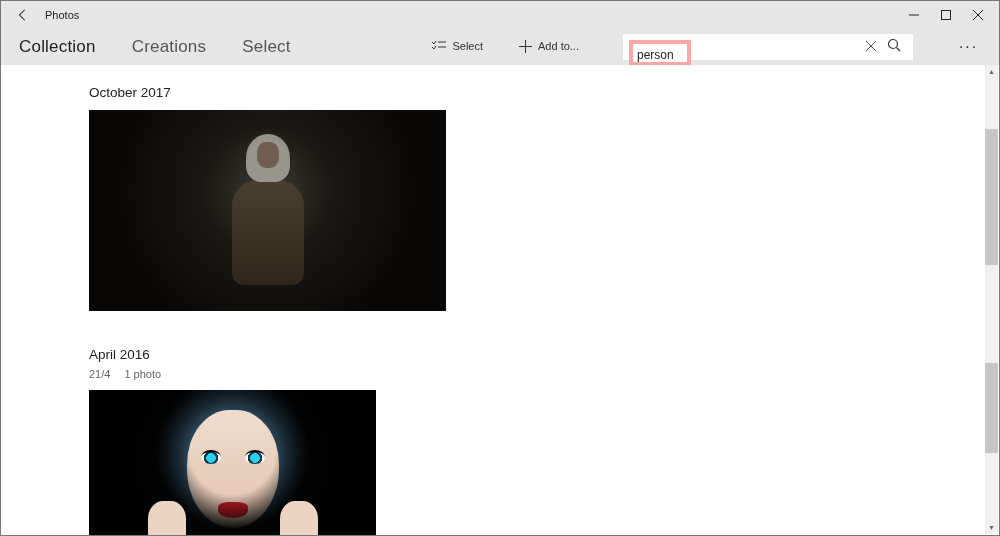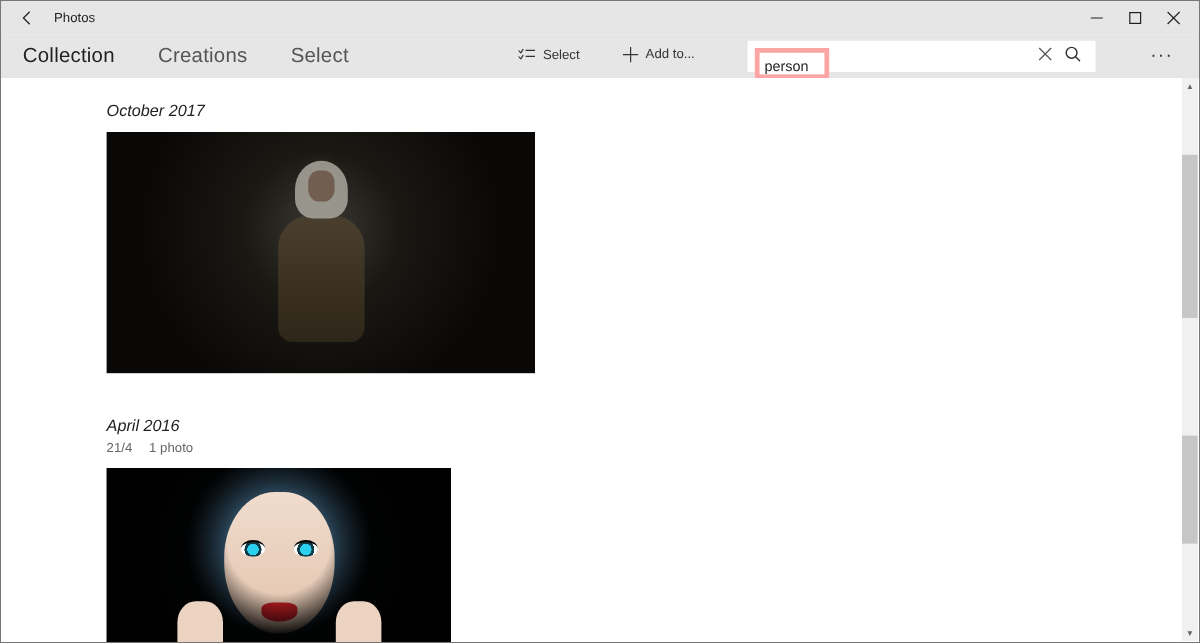--- a/index.html
+++ b/index.html
@@ -131,21 +131,20 @@
       right: 0;
       bottom: 0;
       background: #fff;
       overflow-y: auto;
       padding: 20px 88px 0 88px;
     }
     .section-header {
       font-size: 13.5px;
       color: #222;
       margin-bottom: 10px;
-      font-style: italic;
     }
     .section-sub {
       font-size: 11px;
       color: #666;
       display: flex;
       gap: 14px;
       margin-top: -4px;
       margin-bottom: 10px;
     }
     .photo {

